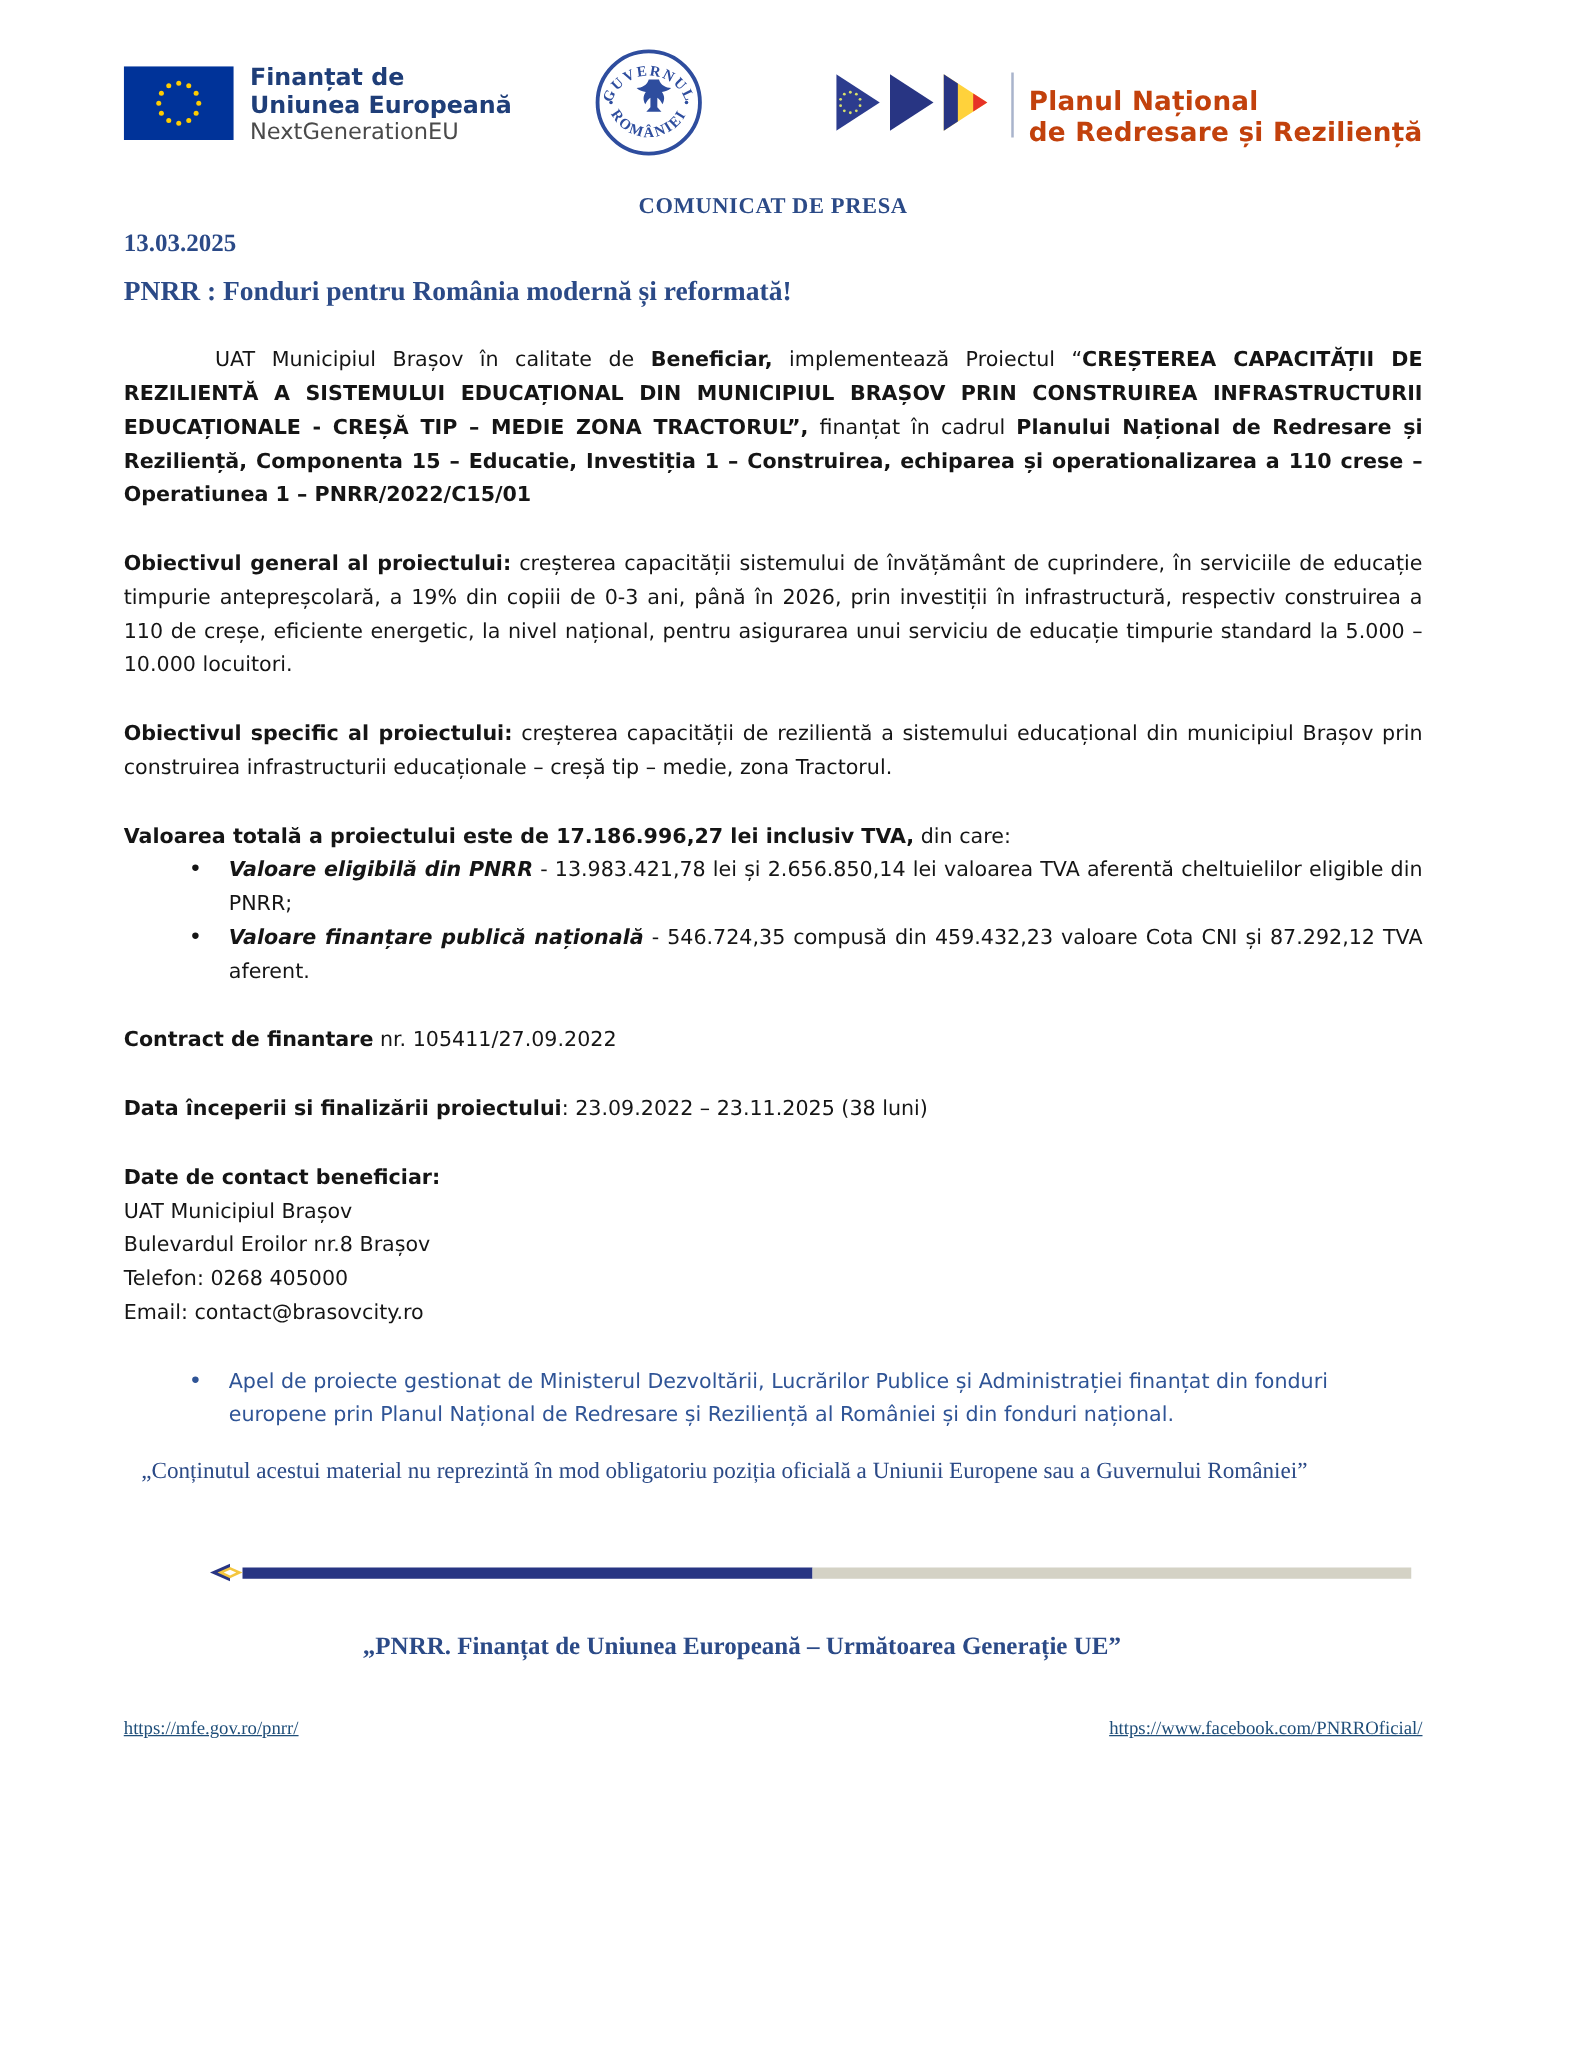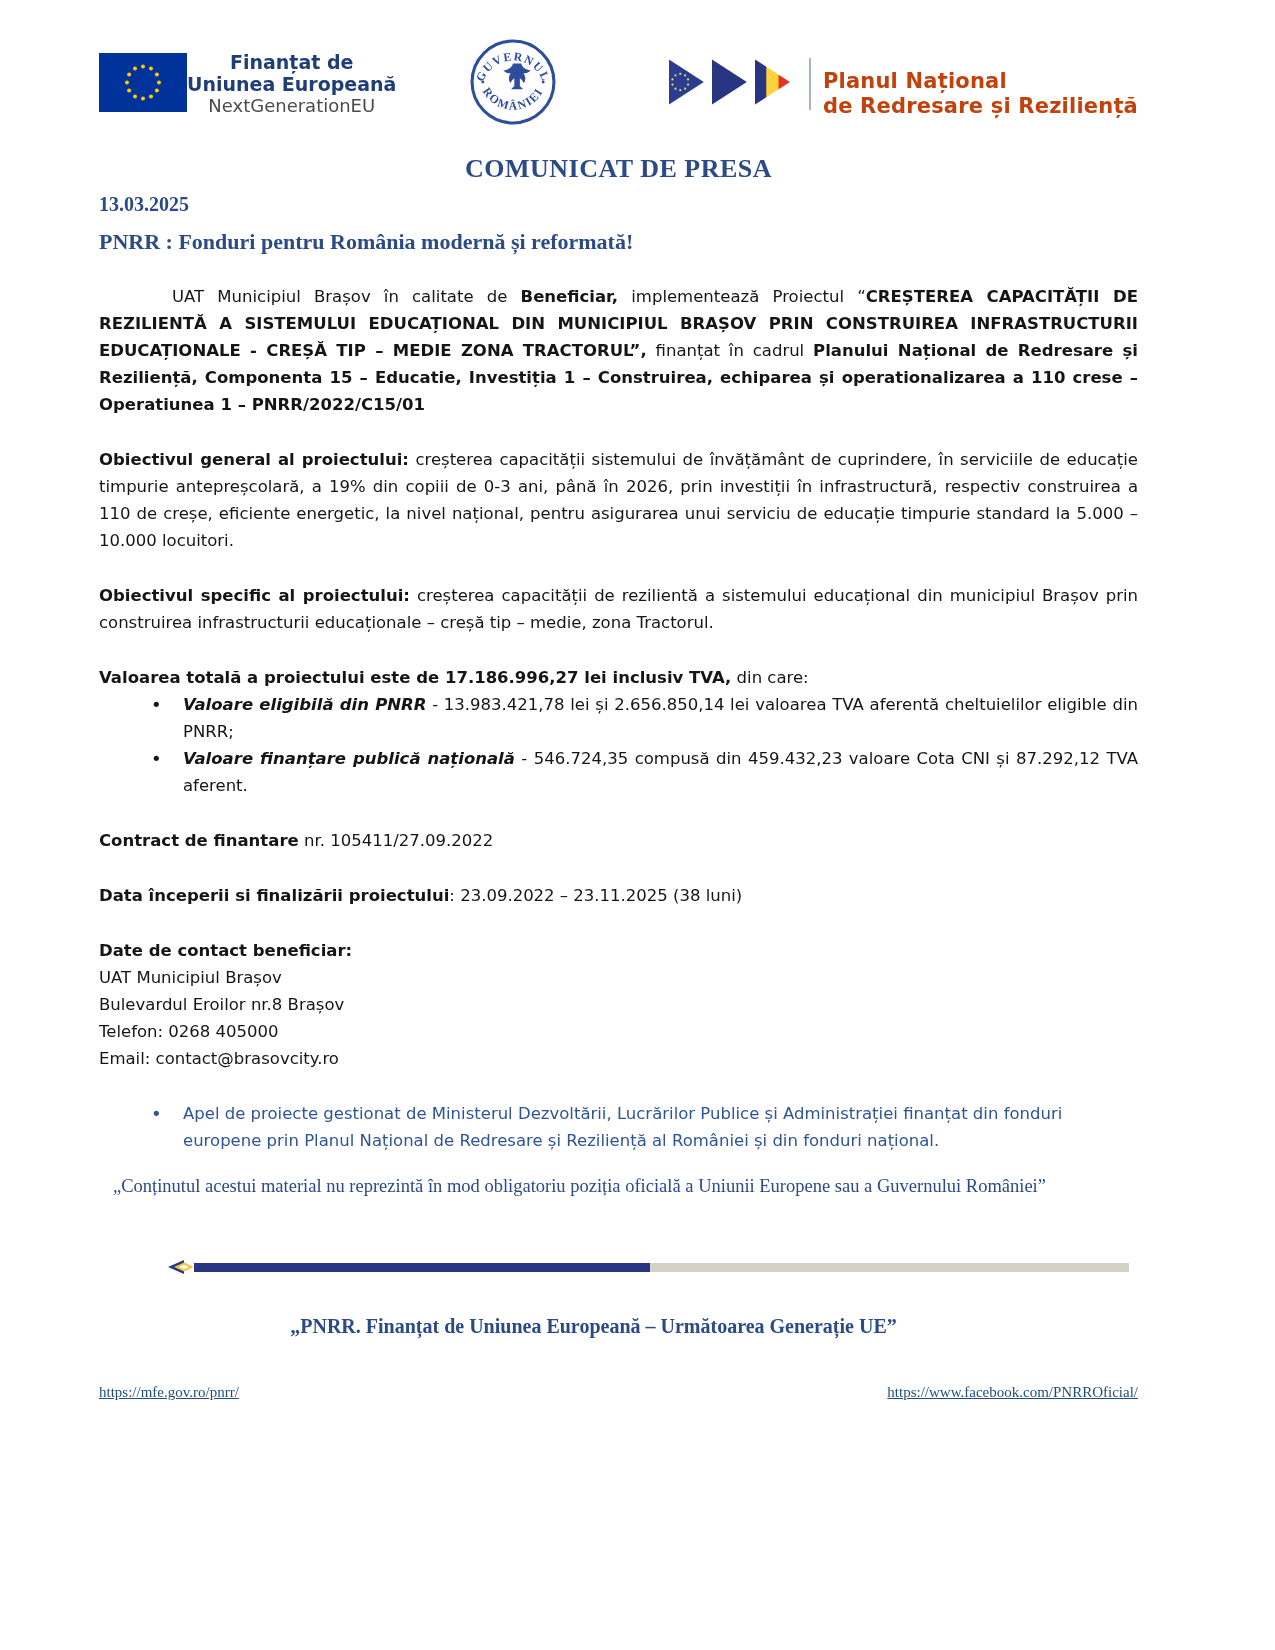--- a/index.html
+++ b/index.html
@@ -16,31 +16,31 @@
     background:#ffffff;
     box-sizing:border-box;
     padding:46px 137px 0 99px;
     font-family:"DejaVu Sans",sans-serif;
     color:var(--ink);
     font-size:16.5px;
     overflow:hidden;
   }
   
   .logos{display:flex;align-items:center;justify-content:space-between;height:76px;}
-  .eu-logo{display:flex;align-items:center;text-align:center;}
+  .eu-logo{display:flex;align-items:center;gap:13px;}
   .eu-text{line-height:22px;}
   .eu-text .b{font-weight:bold;color:#1F3E78;font-size:19px;}
   .eu-text .g{color:#4a4a4a;font-size:18px;}
   .gov-seal{margin-left:-40px;}
   .pnrr-logo{display:flex;align-items:center;gap:12px;}
   .pnrr-sep{width:2px;height:52px;background:#a9b4cc;}
   .pnrr-text{line-height:25px;font-weight:bold;font-size:21px;color:#c2410c;letter-spacing:.2px;margin-top:20px;}
   
   .title{margin:32px 0 0;text-align:center;font-family:"Liberation Serif",serif;
-         font-weight:bold;font-size:26px;color:var(--navy);letter-spacing:.5px;}
+         font-weight:bold;font-size:18px;color:var(--navy);letter-spacing:.5px;}
   .date{margin:9px -22px 0 0;font-family:"Liberation Serif",serif;
         font-weight:bold;font-size:20px;color:var(--navy);}
   .subtitle{margin:13px 90px 0 0;font-family:"Liberation Serif",serif;
             font-weight:bold;font-size:22px;color:var(--navy);}
   
   p{margin:0;}
   .body-block{margin-top:28px;line-height:27px;}
   .just{text-align:justify;}
   .indent{text-indent:73px;}
   b,.bold{font-weight:bold;}

